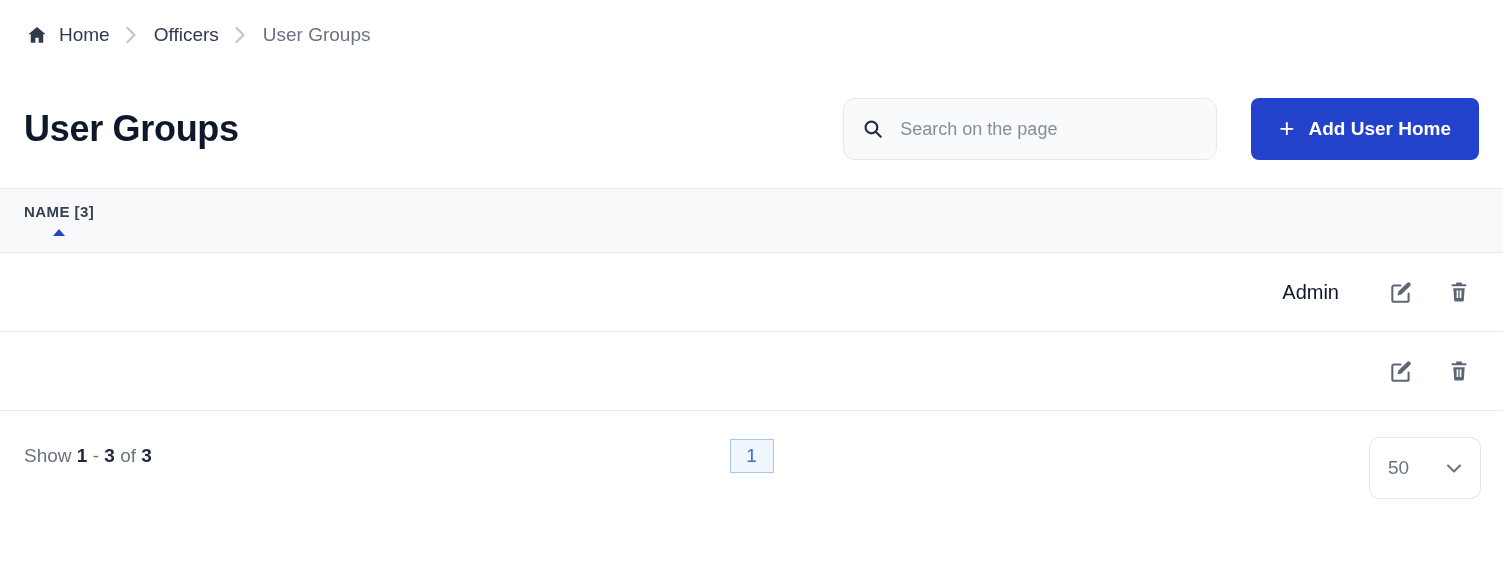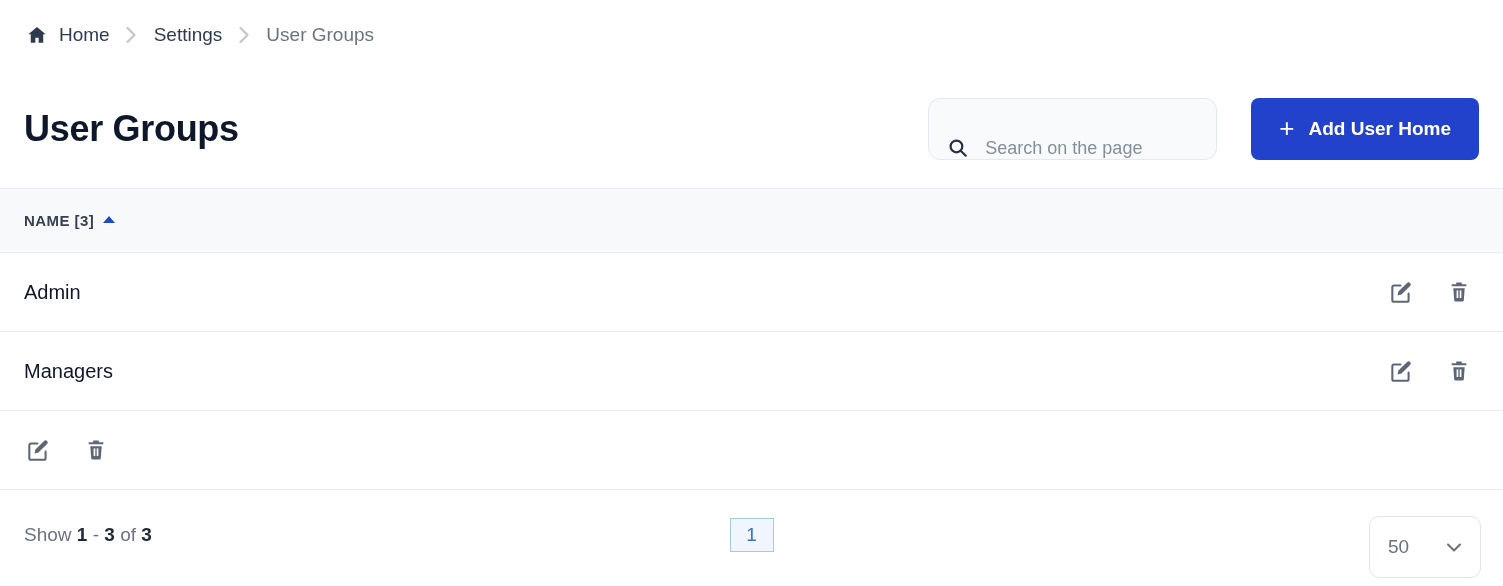--- a/index.html
+++ b/index.html
@@ -71,22 +71,22 @@
     margin: 0;
     line-height: 1.1;
   }
   .header-right {
     display: flex;
     align-items: center;
     gap: 34px;
   }
   .search-box {
     display: flex;
-    align-items: flex-end;
-    width: 289px;
+    align-items: center;
+    width: 374px;
     height: 62px;
     box-sizing: border-box;
     background: #f9fafb;
     border: 1px solid #e6e8eb;
     border-radius: 12px;
     padding: 0 18px;
     gap: 16px;
   }
   .search-icon {
     display: inline-flex;
@@ -148,39 +148,41 @@
   }
   .col-name-head {
     display: inline-flex;
     align-items: center;
     gap: 9px;
     font-size: 15px;
     font-weight: bold;
     letter-spacing: 0.45px;
     color: #374151;
     cursor: pointer;
+    flex-direction: column;
   }
   .sort-asc-icon {
     width: 0;
     height: 0;
     border-left: 6px solid transparent;
     border-right: 6px solid transparent;
     border-bottom: 7px solid #1e49c7;
     display: inline-block;
     margin-bottom: 3px;
   }
   .table-row {
     display: flex;
     align-items: center;
-    justify-content: space-between;
+    justify-content: flex-end;
     height: 79px;
     padding: 0 22px 0 24px;
     box-sizing: border-box;
     border-bottom: 1px solid #e9ebee;
     background: #ffffff;
+    gap: 48px;
   }
   .cell-name {
     font-size: 20px;
     color: #0f172a;
     font-weight: 400;
   }
   .row-actions {
     display: flex;
     align-items: center;
     gap: 30px;
@@ -273,21 +275,21 @@
     <svg width="22" height="22" viewBox="0 0 24 24" fill="#2f3a4f" aria-hidden="true">
       <path d="M12 3.2 2.6 11.2h2.6v9.3h5.0v-5.6h3.6v5.6h5.0v-9.3h2.6L12 3.2z"></path>
     </svg>
   </span>
   <a class="crumb-link" href="#">Home</a>
   <span class="crumb-sep">
     <svg width="13" height="20" viewBox="0 0 12 20" fill="none" stroke="#c3c8d0" stroke-width="2.4" stroke-linecap="round" stroke-linejoin="round" aria-hidden="true">
       <polyline points="2,3 9,10 2,17"></polyline>
     </svg>
   </span>
-  <a class="crumb-link" href="#">Settings</a>
+  <a class="crumb-link" href="#">Officers</a>
   <span class="crumb-sep">
     <svg width="13" height="20" viewBox="0 0 12 20" fill="none" stroke="#c3c8d0" stroke-width="2.4" stroke-linecap="round" stroke-linejoin="round" aria-hidden="true">
       <polyline points="2,3 9,10 2,17"></polyline>
     </svg>
   </span>
   <span class="crumb-current">User Groups</span>
 </nav>
 
 <div class="page-header">
   <h1 class="page-title">User Groups</h1>
@@ -332,59 +334,40 @@
         <svg width="24" height="24" viewBox="0 0 24 24" fill="#5d6676" aria-hidden="true">
           <path d="M9.2 2.6h5.6v1.6h4.5v2.0H4.7v-2h4.5z"></path>
           <path d="M6.3 8.2h11.4l-.9 12.0a1.3 1.3 0 0 1-1.3 1.2H8.5a1.3 1.3 0 0 1-1.3-1.2z"></path>
           <rect x="9.6" y="10.4" width="1.7" height="7.6" fill="#ffffff"></rect>
           <rect x="12.7" y="10.4" width="1.7" height="7.6" fill="#ffffff"></rect>
         </svg>
       </button>
     </span>
   </div>
 
+
   <div class="table-row">
-    <span class="cell-name">Managers</span>
     <span class="row-actions">
       <button class="icon-btn">
         <svg width="26" height="26" viewBox="0 0 24 24" fill="none" stroke="#5d6676" stroke-width="1.9" stroke-linecap="round" stroke-linejoin="round" aria-hidden="true">
           <path d="M19 13.5V19.5a1.5 1.5 0 0 1-1.5 1.5h-12A1.5 1.5 0 0 1 4 19.5v-12A1.5 1.5 0 0 1 5.5 6h6"></path>
           <path d="M17.6 3.6a1.9 1.9 0 0 1 2.8 2.8L12.4 14.4l-3.6.8.8-3.6z" fill="#5d6676" stroke="none"></path>
         </svg>
       </button>
       <button class="icon-btn">
         <svg width="24" height="24" viewBox="0 0 24 24" fill="#5d6676" aria-hidden="true">
           <path d="M9.2 2.6h5.6v1.6h4.5v2.0H4.7v-2h4.5z"></path>
           <path d="M6.3 8.2h11.4l-.9 12.0a1.3 1.3 0 0 1-1.3 1.2H8.5a1.3 1.3 0 0 1-1.3-1.2z"></path>
           <rect x="9.6" y="10.4" width="1.7" height="7.6" fill="#ffffff"></rect>
           <rect x="12.7" y="10.4" width="1.7" height="7.6" fill="#ffffff"></rect>
         </svg>
       </button>
     </span>
   </div>
 
-  <div class="table-row">
-    <span class="row-actions">
-      <button class="icon-btn">
-        <svg width="26" height="26" viewBox="0 0 24 24" fill="none" stroke="#5d6676" stroke-width="1.9" stroke-linecap="round" stroke-linejoin="round" aria-hidden="true">
-          <path d="M19 13.5V19.5a1.5 1.5 0 0 1-1.5 1.5h-12A1.5 1.5 0 0 1 4 19.5v-12A1.5 1.5 0 0 1 5.5 6h6"></path>
-          <path d="M17.6 3.6a1.9 1.9 0 0 1 2.8 2.8L12.4 14.4l-3.6.8.8-3.6z" fill="#5d6676" stroke="none"></path>
-        </svg>
-      </button>
-      <button class="icon-btn">
-        <svg width="24" height="24" viewBox="0 0 24 24" fill="#5d6676" aria-hidden="true">
-          <path d="M9.2 2.6h5.6v1.6h4.5v2.0H4.7v-2h4.5z"></path>
-          <path d="M6.3 8.2h11.4l-.9 12.0a1.3 1.3 0 0 1-1.3 1.2H8.5a1.3 1.3 0 0 1-1.3-1.2z"></path>
-          <rect x="9.6" y="10.4" width="1.7" height="7.6" fill="#ffffff"></rect>
-          <rect x="12.7" y="10.4" width="1.7" height="7.6" fill="#ffffff"></rect>
-        </svg>
-      </button>
-    </span>
-  </div>
-
   <div class="table-footer">
     <span class="show-info"><span>Show</span> <b>1</b> <span>-</span> <b>3</b> <span>of</span> <b>3</b></span>
 
     <div class="pager">
       <button class="pager-page">1</button>
     </div>
 
     <div class="page-size">
       <span class="page-size-value">50</span>
       <span class="chevron-down-icon">

